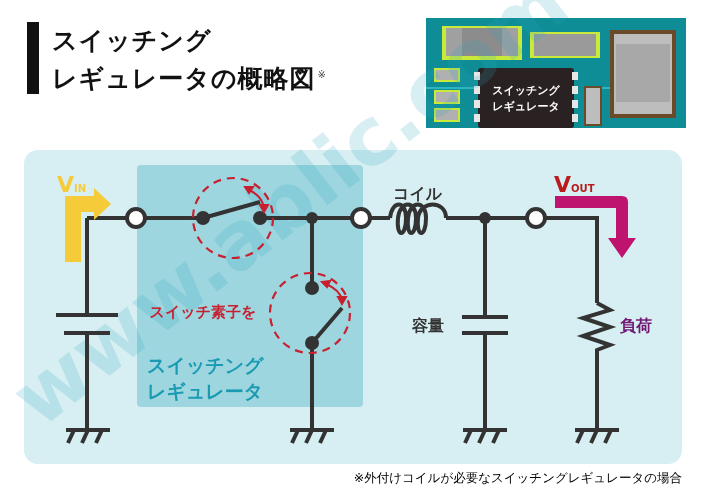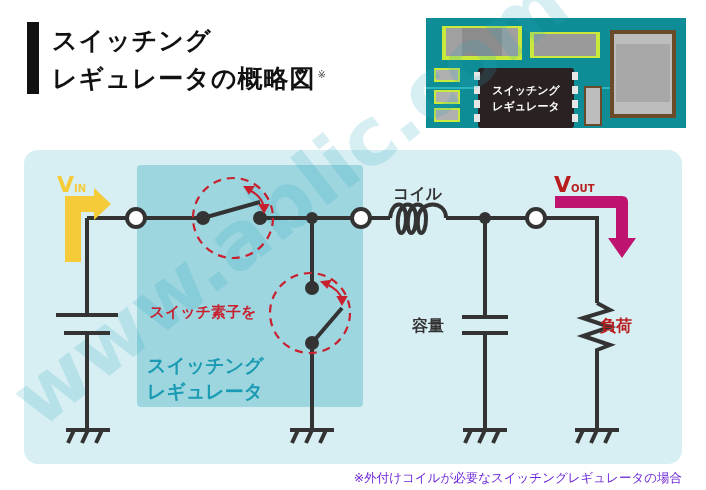--- a/index.html
+++ b/index.html
@@ -19,24 +19,24 @@
   .sr-box { position: absolute; left: 137px; top: 165px; width: 226px; height: 242px; background: #9dd6df; border-radius: 4px; }
 
   svg.circuit { position: absolute; left: 0; top: 0; }
 
   .lbl { position: absolute; white-space: nowrap; font-weight: bold; }
   .vin { left: 57px; top: 172px; color: #f5cb3a; font-size: 22px; }
   .vin small, .vout small { font-size: 10px; }
   .vout { left: 554px; top: 172px; color: #b91c1c; font-size: 22px; }
   .coil { left: 393px; top: 176px; font-size: 16px; color: #333; margin-top: 8px; }
   .cap { left: 412px; top: 316px; font-size: 16px; color: #333; }
-  .load { left: 600px; top: 316px; font-size: 16px; color: #b91c1c; }
+  .load { left: 620px; top: 316px; font-size: 16px; color: #701a75; }
   .sw-note { left: 143px; top: 280px; font-size: 15px; color: #c8202f; text-align: center; width: 120px; line-height: 24px; margin-top: 20px; }
   .sr-label { left: 147px; top: 352px; font-size: 19px; color: #1a9bb3; line-height: 26px; }
-  .footnote { position: absolute; right: 24px; top: 470px; font-size: 12.5px; color: #6d28d9; white-space: nowrap; font-weight: normal; }
+  .footnote { position: absolute; right: 24px; top: 470px; font-size: 12.5px; color: #000000; white-space: nowrap; font-weight: normal; }
 </style>
 </head>
 <body>
 
 <div class="title-bar"></div>
 <div class="title-line l1">スイッチング</div>
 <div class="title-line l2"><span>レギュレータの概略図</span><span class="title-note">※</span></div>
 
 <div class="pcb">
   <svg width="260" height="110" viewBox="0 0 260 110">

